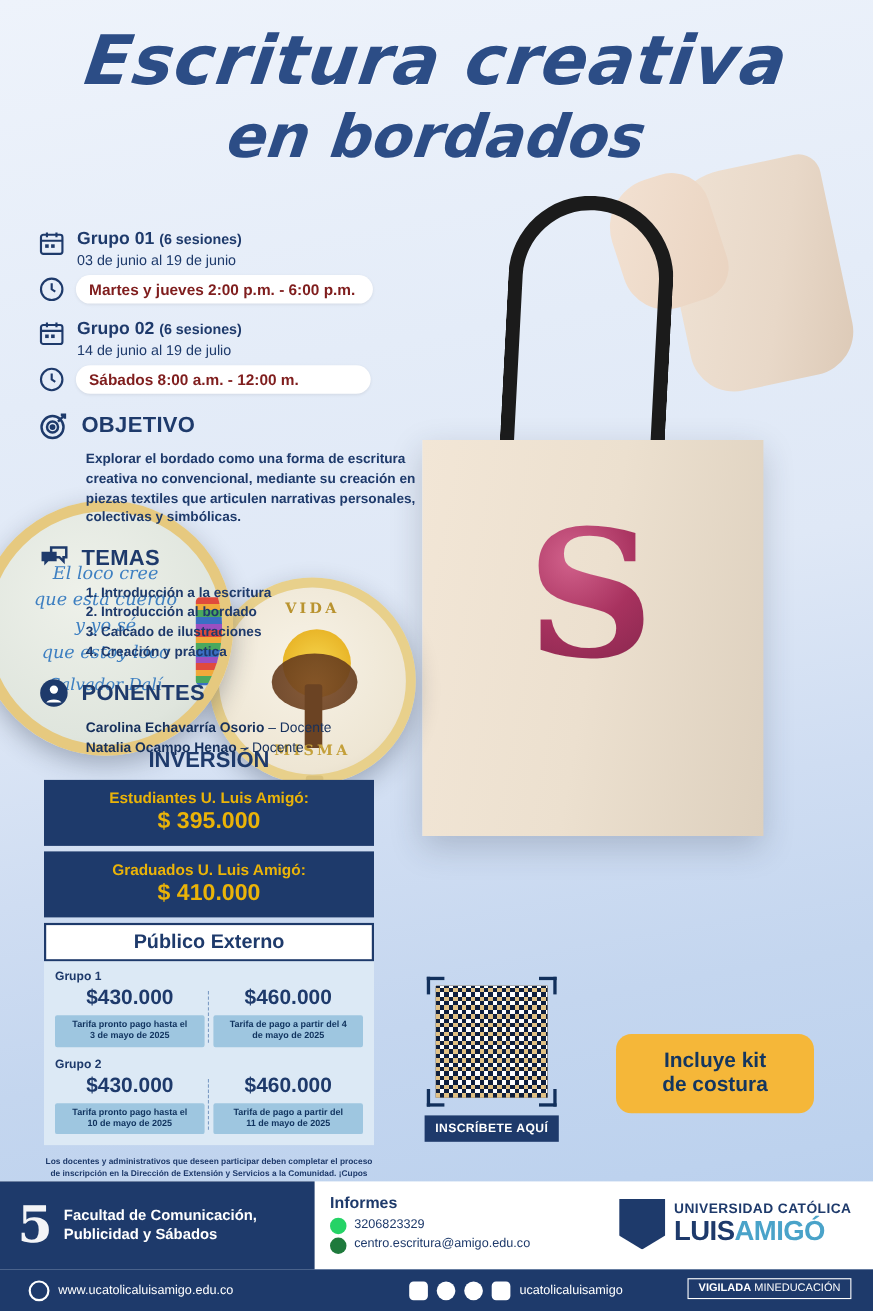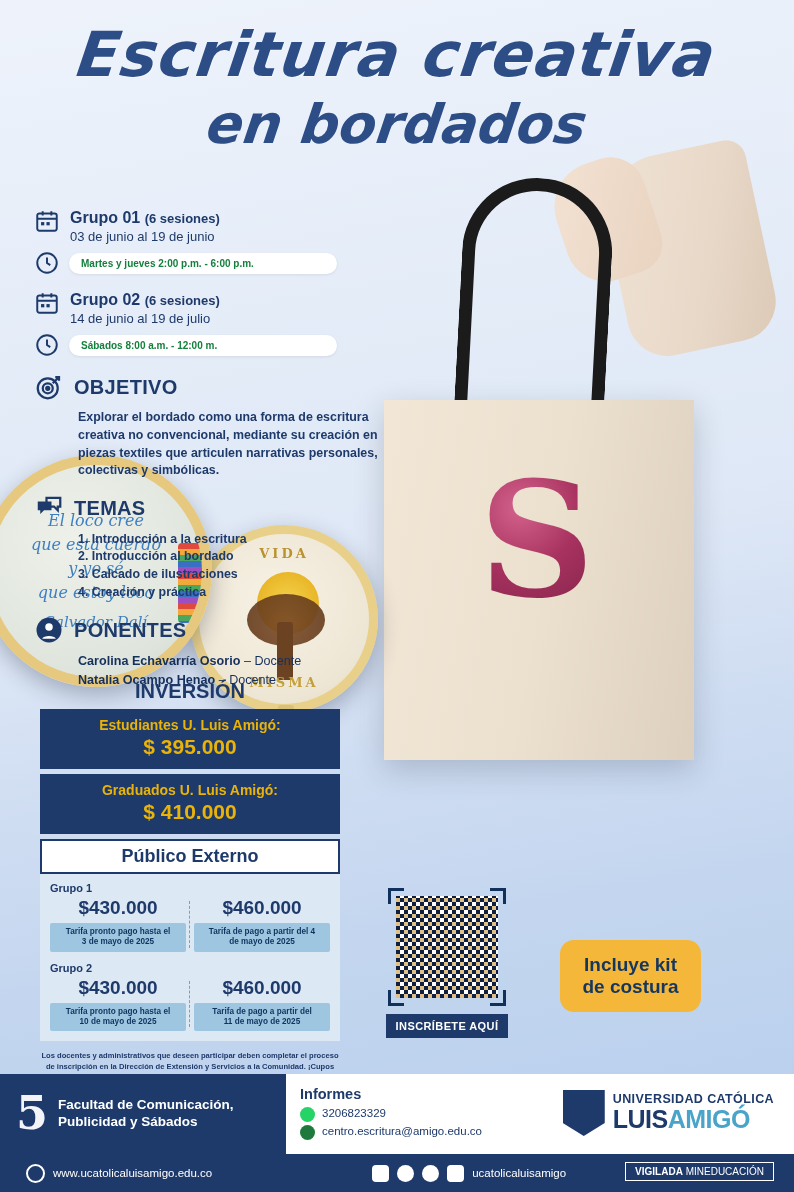--- a/index.html
+++ b/index.html
@@ -199,23 +199,23 @@
   .grp-title .sess { font-size: 13px; font-weight: bold; }
   .grp-date { font-size: 13px; color: #1e3a6b; margin-top: 2px; }
   .time-pill {
     display: flex; align-items: center; gap: 9px;
     margin: 6px 0 14px 0;
   }
   .pill {
     background: #ffffff;
     border-radius: 14px;
     padding: 5px 16px 5px 12px;
-    font-size: 10px;
+    font-size: 14px;
     font-weight: bold;
-    color: #15803d;
+    color: #7f1d1d;
     box-shadow: 0 1px 3px rgba(0,0,0,.08);
     min-width: 268px;
   }
   .section { margin-top: 14px; }
   .sec-head { display: flex; align-items: center; gap: 10px; }
   .sec-head .ic { width: 30px; height: 30px; }
   .sec-head .ic svg { width: 30px; height: 30px; }
   .sec-title {
     font-size: 20px; font-weight: bold; color: #1e3a6b; letter-spacing: .3px;
   }
@@ -290,21 +290,21 @@
   .qr-btn {
     margin-top: 8px;
     background: #1e3a6b; color: #fff;
     font-size: 11px; font-weight: bold; letter-spacing: .4px;
     padding: 6px 10px;
     display: inline-block;
   }
   
   .kit {
     position: absolute; left: 560px; top: 940px;
-    width: 141px; height: 72px;
+    width: 180px; height: 72px;
     background: #f5b739;
     border-radius: 14px;
     color: #14365f;
     font-size: 19px; font-weight: bold;
     display: flex; align-items: center; justify-content: center;
     text-align: center; line-height: 1.15;
     z-index: 6;
   }
   
   .footer {

